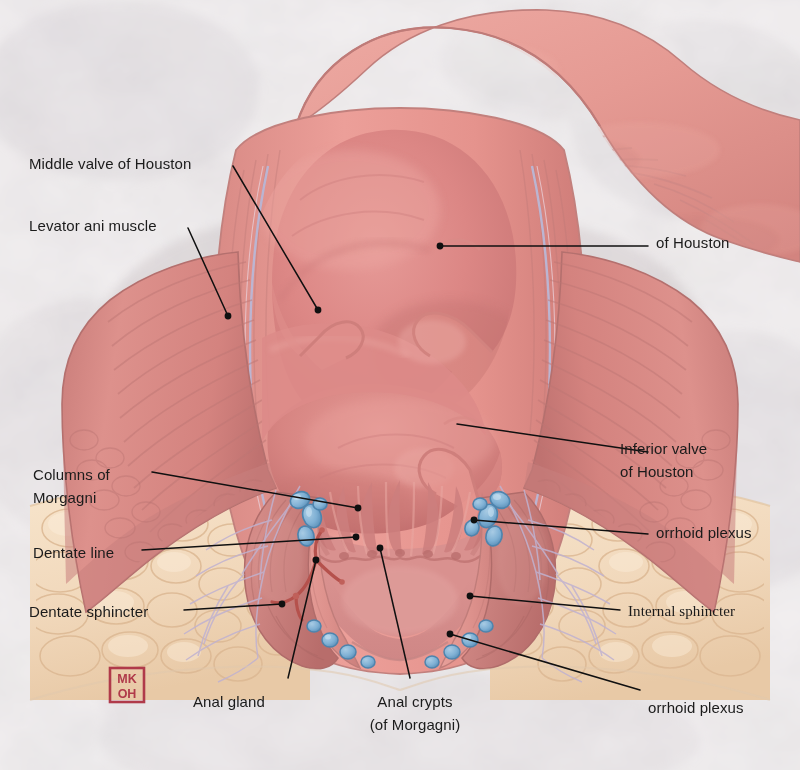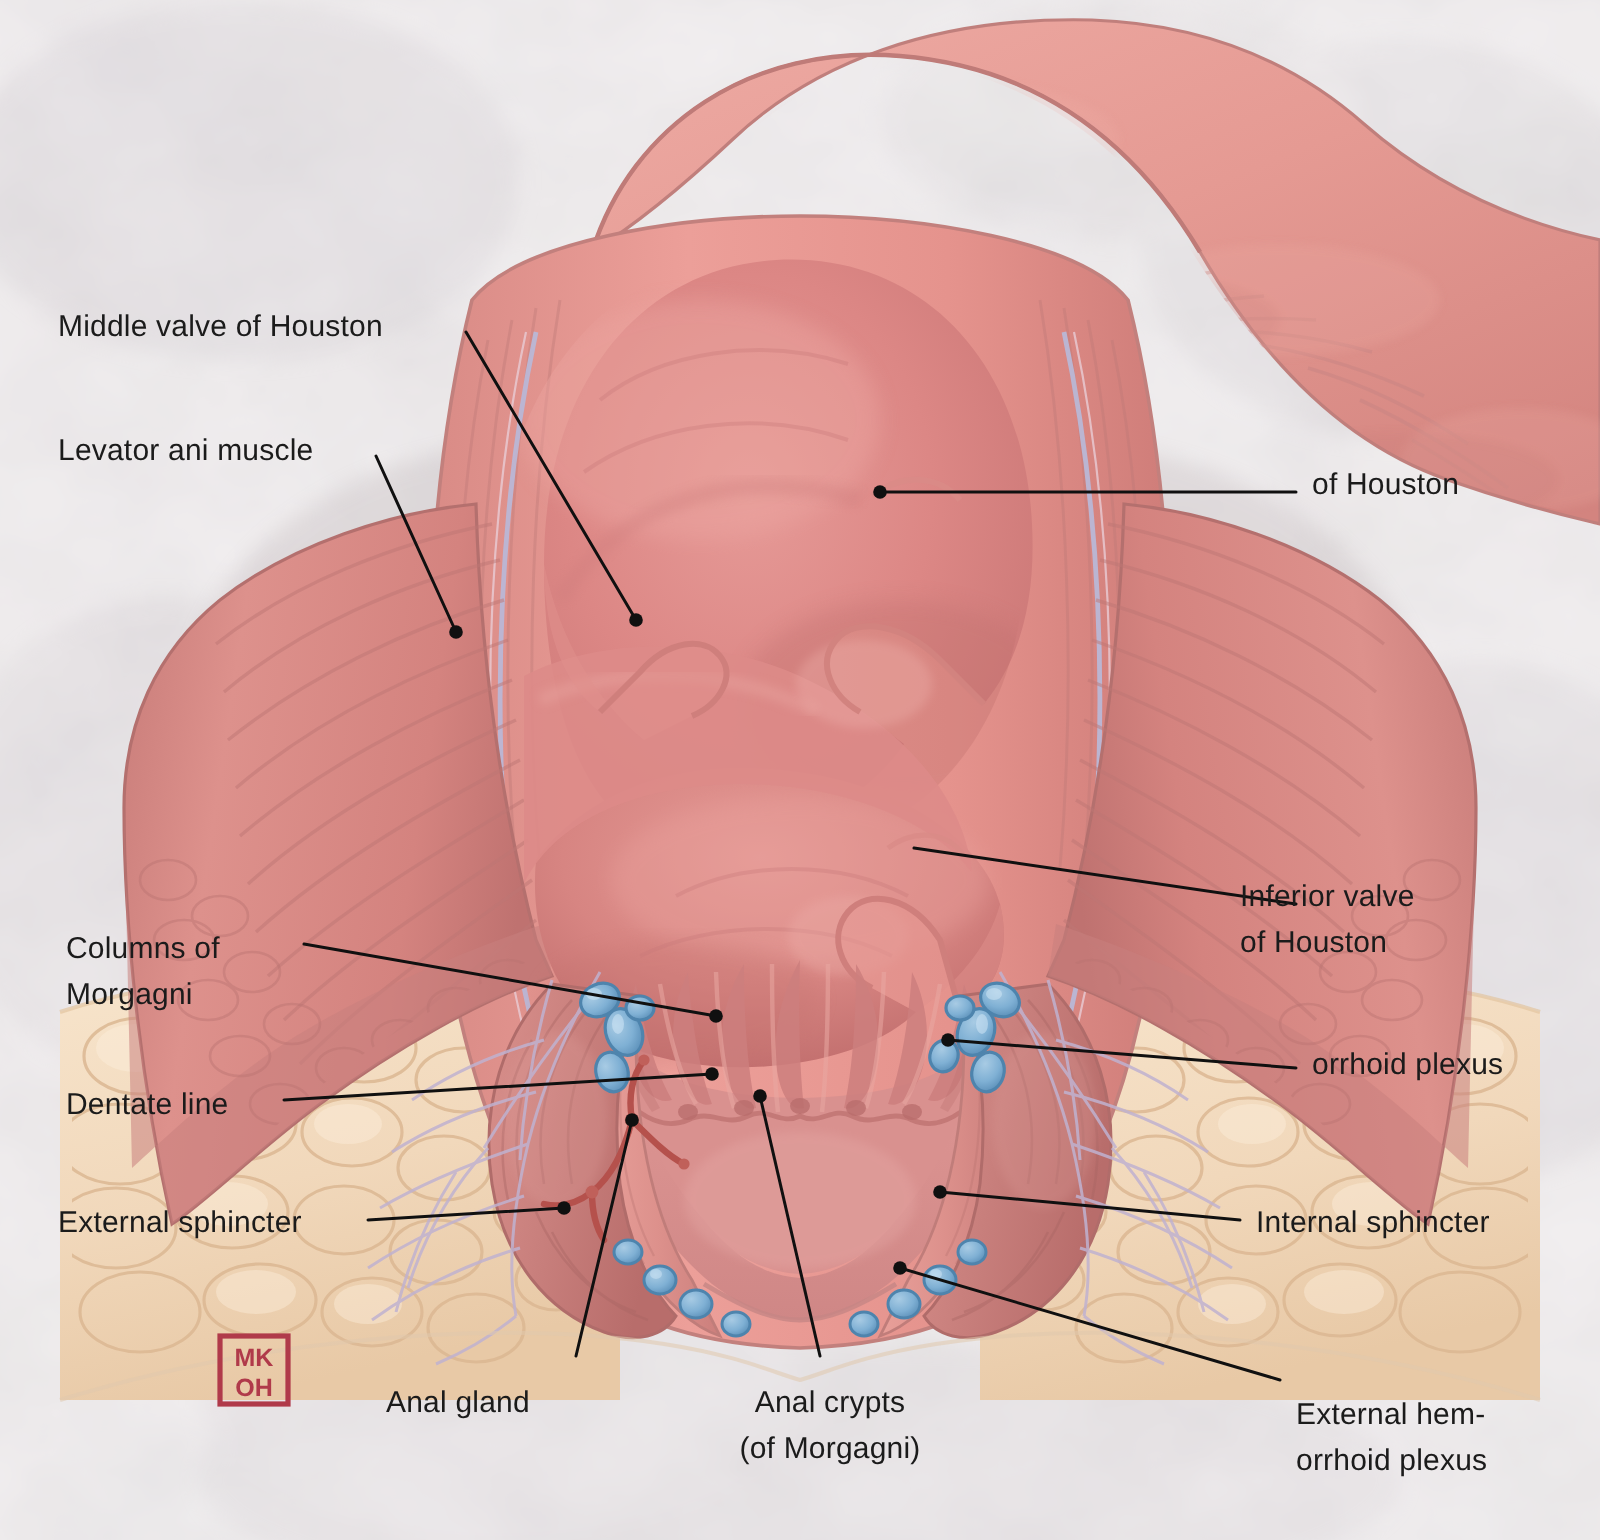--- a/index.html
+++ b/index.html
@@ -663,20 +663,20 @@
   </svg>
 
   <div id="labels">
       <div class="lbl" style="left: 29px; top: 152px;"><div>Middle valve of Houston</div></div>
       <div class="lbl" style="left: 29px; top: 214px;"><div>Levator ani muscle</div></div>
       <div class="lbl" style="left: 656px; top: 231px;"><div>of Houston</div></div>
       <div class="lbl" style="left: 620px; top: 437px;"><div>Inferior valve</div><div>of Houston</div></div>
       <div class="lbl" style="left: 33px; top: 463px;"><div>Columns of</div><div>Morgagni</div></div>
       <div class="lbl" style="left: 656px; top: 521px;"><div>orrhoid plexus</div></div>
       <div class="lbl" style="left: 33px; top: 541px;"><div>Dentate line</div></div>
-      <div class="lbl" style="left: 29px; top: 600px;"><div>External sphincter</div></div>
-      <div class="lbl" style="left: 628px; top: 600px;"><div>Internal sphincter</div></div>
+      <div class="lbl" style="left: 29px; top: 600px;"><div>Dentate sphincter</div></div>
+      <div class="lbl" style="left: 628px; top: 600px; font-family: Liberation Serif, serif;"><div>Internal sphincter</div></div>
       <div class="lbl" style="left: 193px; top: 690px;"><div>Anal gland</div></div>
       <div class="lbl c" style="left: 415px; top: 690px; transform: translateX(-50%);"><div>Anal crypts</div><div>(of Morgagni)</div></div>
-      <div class="lbl" style="left: 648px; top: 696px;"><div>External hem-</div><div>orrhoid plexus</div></div>
+      <div class="lbl" style="left: 648px; top: 696px;"><div>orrhoid plexus</div></div>
     </div>
 
 </div>
 
 </body></html>

